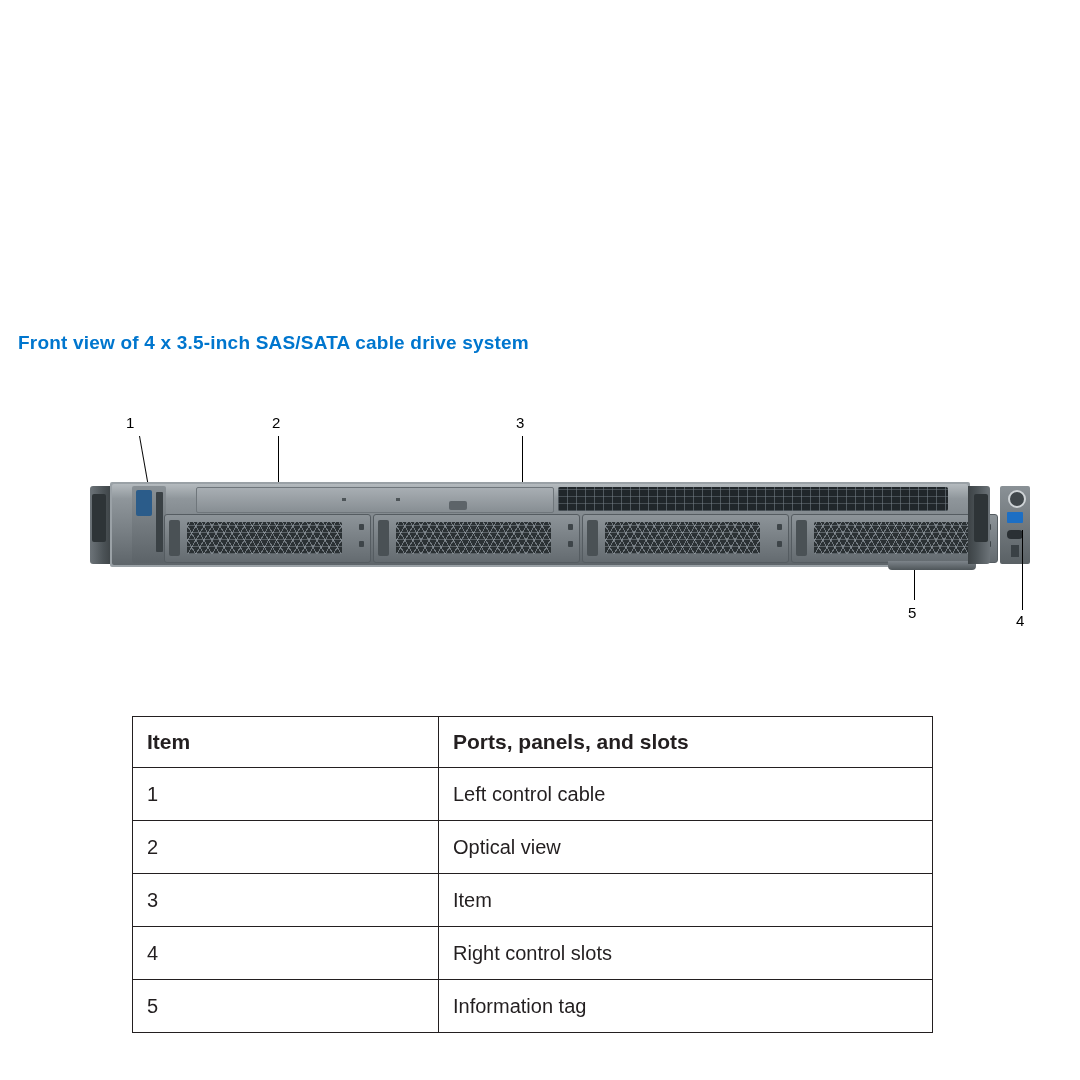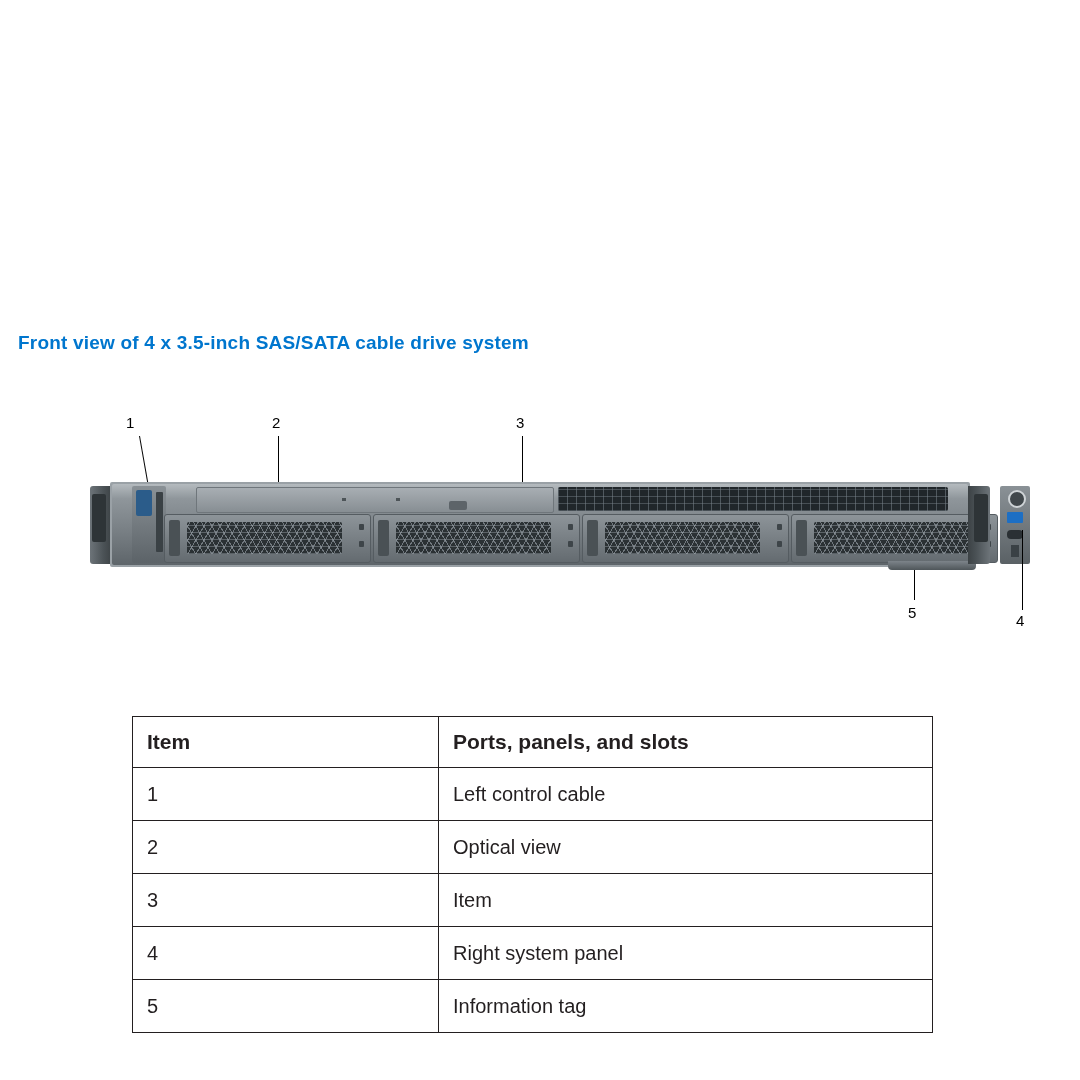--- a/index.html
+++ b/index.html
@@ -434,20 +434,20 @@
     <tr>
       <td class="item-col">2</td>
       <td>Optical view</td>
     </tr>
     <tr>
       <td class="item-col">3</td>
       <td>Item</td>
     </tr>
     <tr>
       <td class="item-col">4</td>
-      <td>Right system panel</td>
+      <td>Right control slots</td>
     </tr>
     <tr>
       <td class="item-col">5</td>
       <td>Information tag</td>
     </tr>
   </tbody>
 </table>
 
 </body></html>

